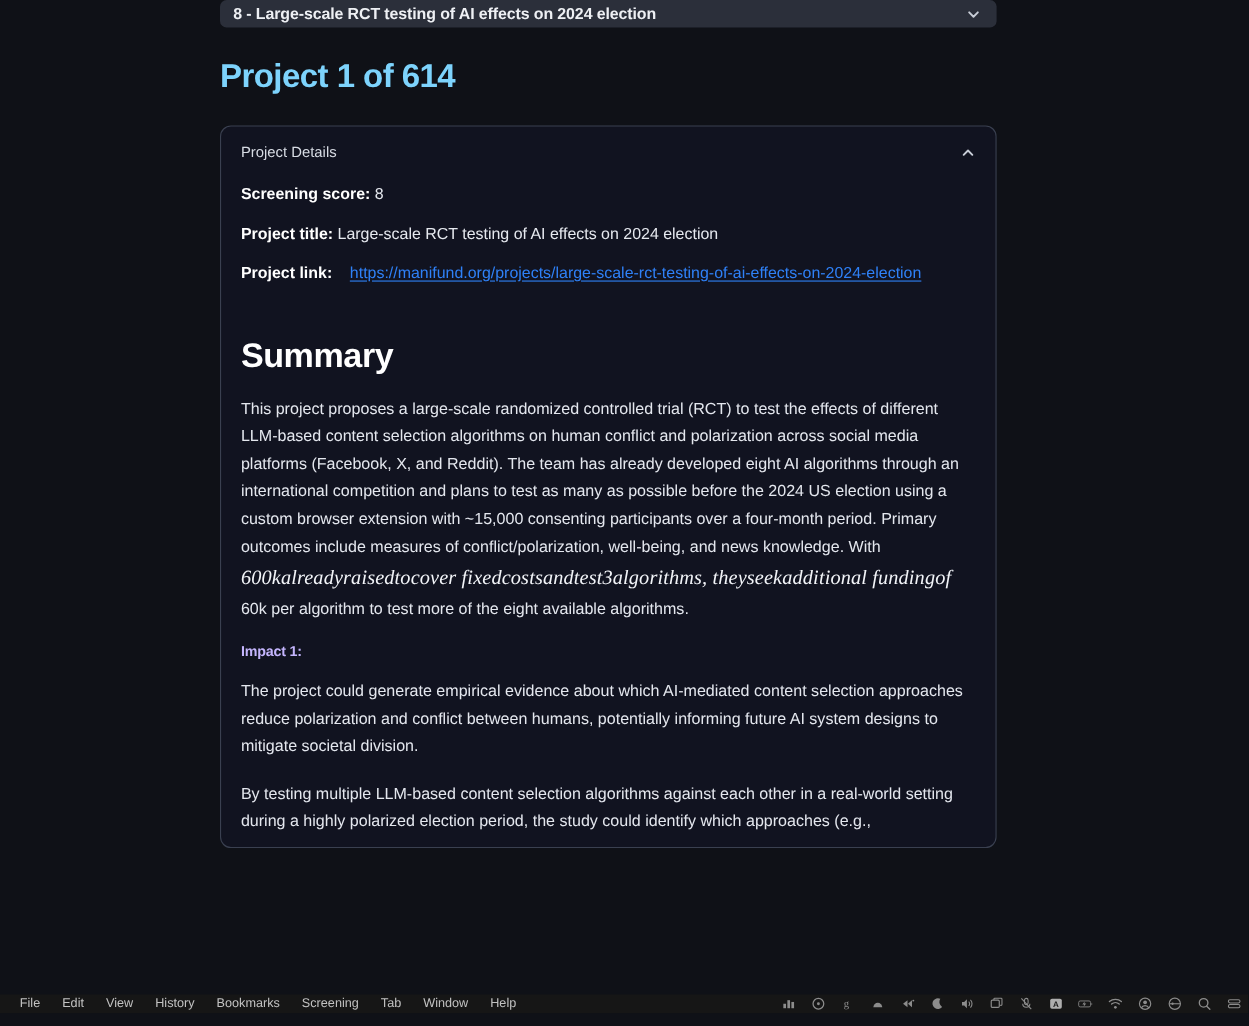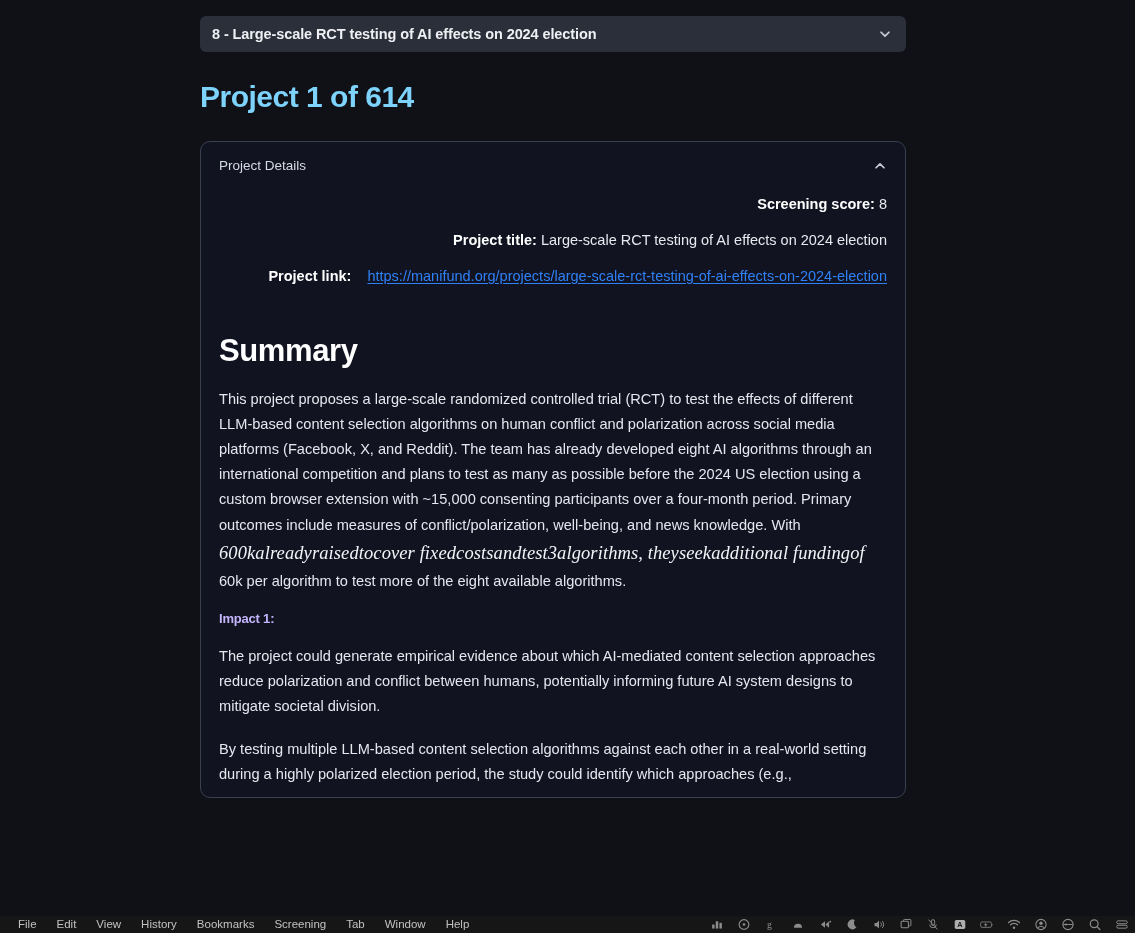--- a/index.html
+++ b/index.html
@@ -28,22 +28,22 @@
 
   #content-col {
     position: absolute;
     left: 200px;
     top: 0;
     width: 706px;
   }
 
   
   .selector {
-    margin-top: 16px;
-    height: 36px;
+    margin-top: 0;
+    height: 25px;
     background: #2b2f3a;
     border-radius: 6px;
     display: flex;
     align-items: center;
     padding: 0 14px 0 12px;
     box-sizing: border-box;
     cursor: pointer;
     user-select: none;
   }
   .selector-label {
@@ -95,21 +95,20 @@
     font-size: 13.5px;
     color: #d7dbe3;
     font-weight: 400;
   }
 
   .meta-line {
     font-size: 14.5px;
     line-height: 1.45;
     margin: 15px 0 0 0;
     color: #e6e9ef;
-    text-align: right;
   }
   .meta-line b { font-weight: 700; color: #ffffff; }
   .meta-line .linkish {
     color: #2f81f7;
     text-decoration: underline;
     text-underline-offset: 2px;
     word-break: break-all;
     cursor: pointer;
     margin-left: 12px;
   }
@@ -150,21 +149,21 @@
     font-size: 18.5px;
     letter-spacing: 0.1px;
     color: #f2f4f8;
     white-space: nowrap;
   }
 
   
   #menubar {
     position: absolute;
     left: 0;
-    bottom: 0;
+    bottom: 12px;
     width: 1135px;
     height: 17px;
     background: #161616;
     display: flex;
     align-items: center;
     font-size: 11.5px;
     color: #b9b9b9;
     user-select: none;
   }
   #menubar .mb-left { display: flex; align-items: center; padding-left: 8px; }

